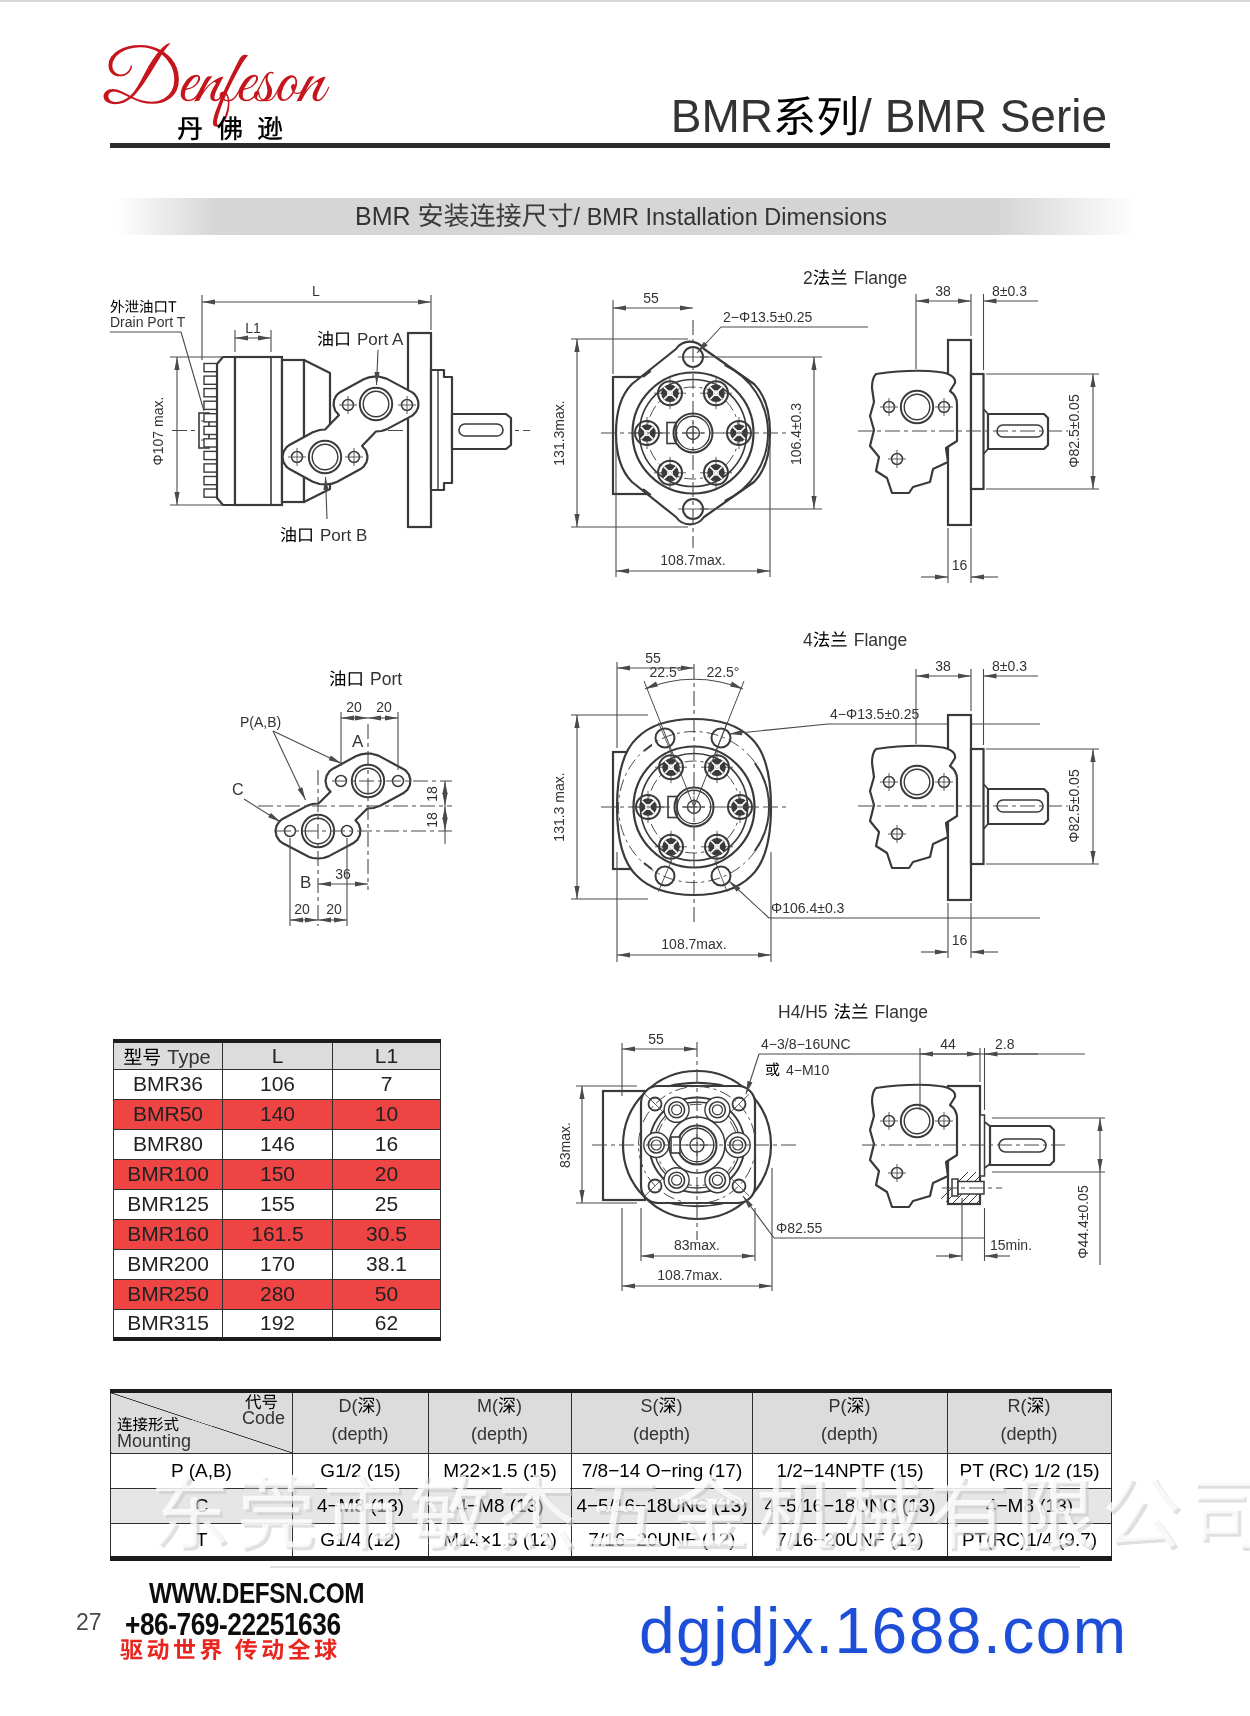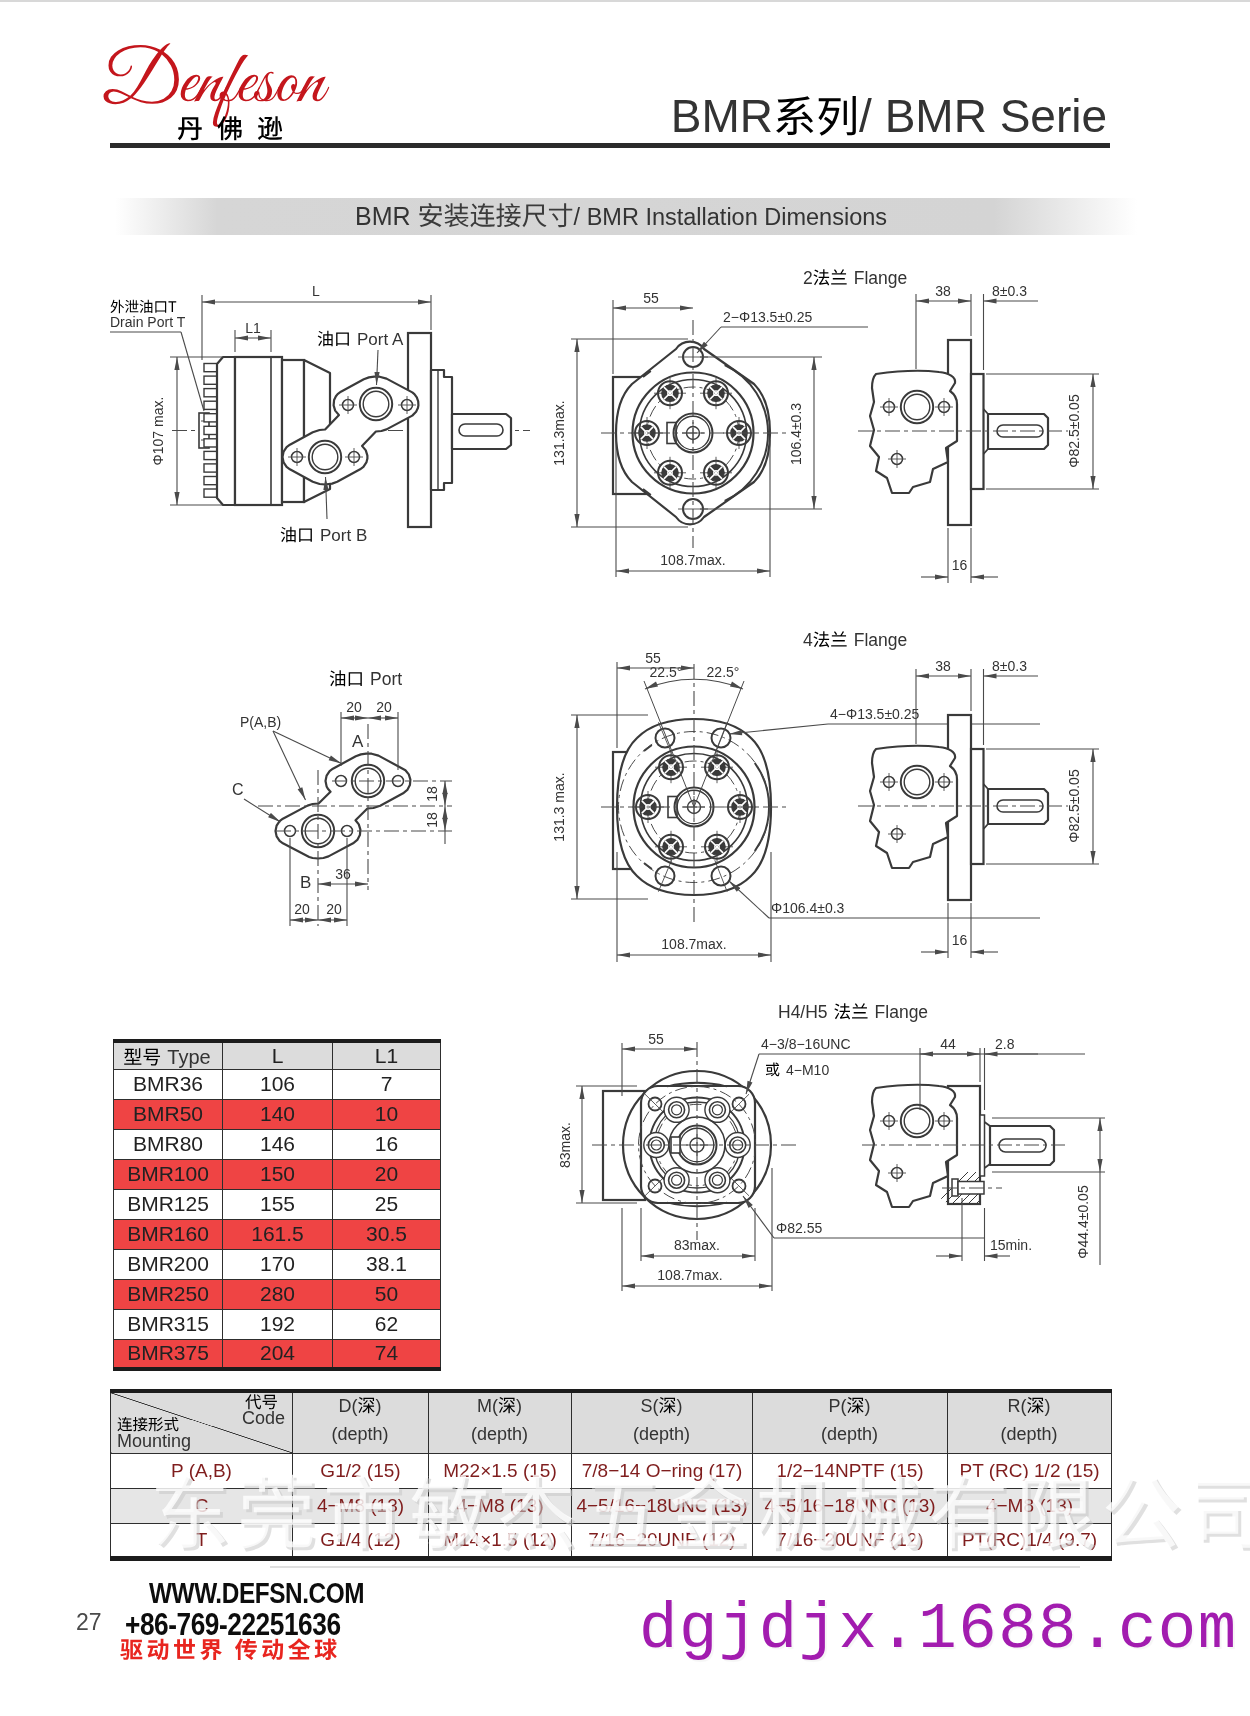--- a/index.html
+++ b/index.html
@@ -15,36 +15,36 @@
 svg text { font-family:"Liberation Sans", sans-serif; fill:#333; }
 table { border-collapse:collapse; table-layout:fixed; }
 .ttable { left:113px; top:1039px; }
 .ttable table { width:327px; border-top:4.5px solid #1c1c1c; border-bottom:4.5px solid #1c1c1c; }
 .ttable td { border:1.4px solid #2e2e2e; text-align:center; font-size:21px; color:#222;
              height:30px; padding:0; }
 .ttable tr.hd td { background:#dcdcdc; height:28px; }
 .ttable tr.alt td { background:#ef4444; }
 .mtable { left:110px; top:1389px; }
 .mtable table { width:1001px; border-top:4px solid #1c1c1c; border-bottom:5px solid #1c1c1c; }
-.mtable td { border:1.4px solid #2e2e2e; text-align:center; font-size:19px; color:#7f1d1d;
+.mtable td { border:1.4px solid #2e2e2e; text-align:center; font-size:19px; color:#000000;
              height:35px; padding:0; white-space:nowrap; }
 .mtable tr.hd td { background:#dcdcdc; height:62px; }
 .mtable tr.gray td { background:#e6e6e6; }
 .mtable tr.hd td.corner { background:#dcdcdc;
   background-image:linear-gradient(to top right, rgba(0,0,0,0) 49.6%, #3a3a3a 49.6%, #3a3a3a 50.4%, rgba(0,0,0,0) 50.4%); }
 .ghost { left:270px; top:1566px; width:810px; height:2px; background:#c9c9c9; opacity:.6; }
 .pageno { left:76px; top:1609px; font-size:23px; color:#4a4a4a; }
 .site { left:149px; top:1577px; font-size:29px; font-weight:bold;
         color:#0d0d0d; transform:scaleX(0.84); transform-origin:left; letter-spacing:-0.5px;
         white-space:nowrap; }
 .phone { left:125px; top:1607px; font-size:30.5px; font-weight:bold;
          color:#0d0d0d; transform:scaleX(0.86); transform-origin:left; letter-spacing:-0.5px;
          white-space:nowrap; }
-.wmsite { left:639px; top:1594px; font-size:64px; color:#a21caf;
-          font-family:Liberation Mono, monospace; letter-spacing:1.5px;
+.wmsite { left:639px; top:1594px; font-size:64px; color:#1d4ed8;
+          font-family:Liberation Sans, sans-serif; letter-spacing:1.5px;
           text-shadow:2px 2px 1px #f6f6f6; }
 </style>
 </head>
 <body>
 
 <div class="page">
   <div class="abs topline"></div>
   <div class="abs rule"></div>
   <div class="abs banner"></div>
 
@@ -98,25 +98,20 @@
           </tr>
           <tr class="alt">
             <td>BMR250</td>
             <td>280</td>
             <td>50</td>
           </tr>
           <tr>
             <td>BMR315</td>
             <td>192</td>
             <td>62</td>
-          </tr>
-          <tr class="alt">
-            <td>BMR375</td>
-            <td>204</td>
-            <td>74</td>
           </tr>
         </tbody>
       </table>
     </div>
   <div class="abs mtable">
       <table>
         <colgroup>
           <col style="width:182px">
           <col style="width:136px">
           <col style="width:143px">

